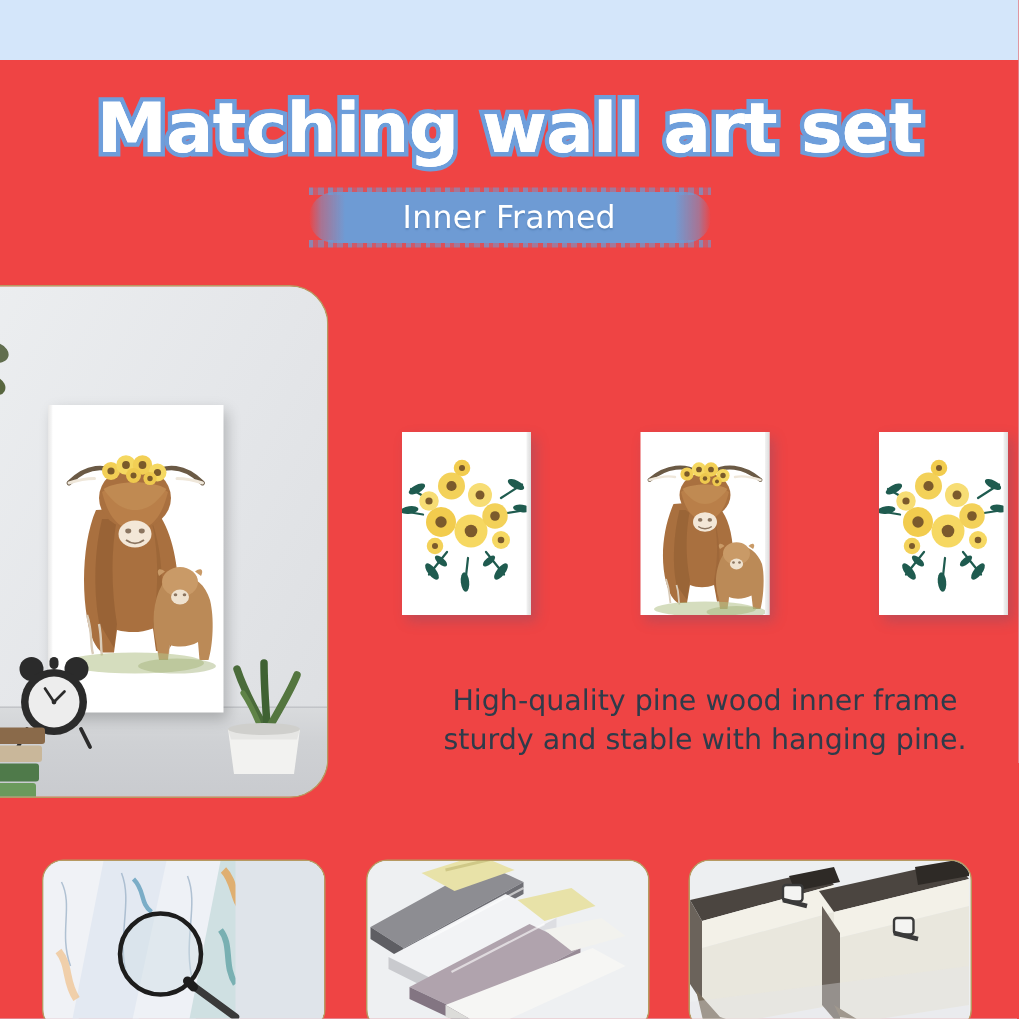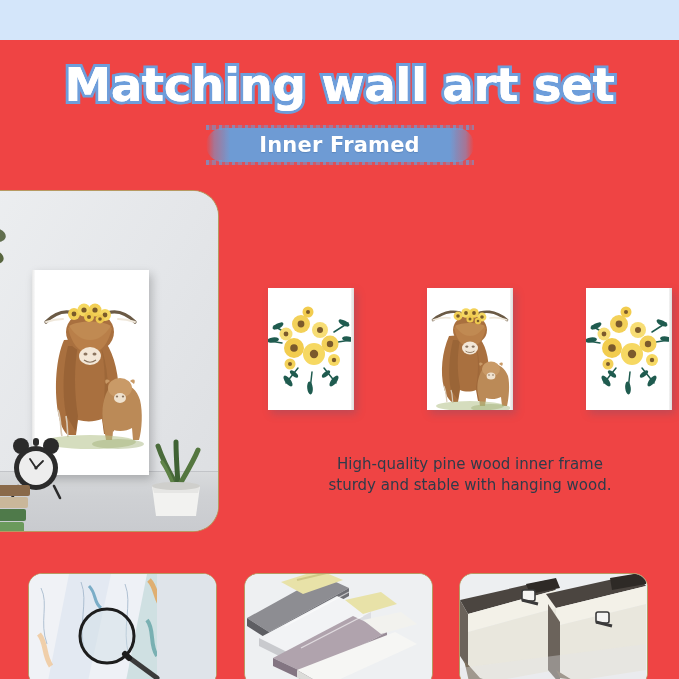--- a/index.html
+++ b/index.html
@@ -50,21 +50,21 @@
   .banner-brush:before,.banner-brush:after{
     content:"";position:absolute;left:0;right:0;height:5px;
     background:repeating-linear-gradient(90deg,
       rgba(110,155,212,.75) 0 3px, rgba(110,155,212,.25) 3px 6px,
       rgba(110,155,212,.6) 6px 10px, rgba(110,155,212,.15) 10px 13px);
   }
   .banner-brush:before{top:-3px;}
   .banner-brush:after{bottom:-3px;}
   .banner-text{
     position:absolute;inset:0;display:flex;align-items:center;justify-content:center;
-    color:#ffffff;font-size:21px;font-weight:bold;letter-spacing:.2px;
+    color:#ffffff;font-size:21px;font-weight:normal;letter-spacing:.2px;
     font-family:"DejaVu Sans", sans-serif;
     text-shadow:0 1px 1px rgba(60,100,150,.35);
   }
 
   
   .lifestyle{
     position:absolute;left:-14px;top:150px;width:232px;height:340px;
     border:1.5px solid #b79a62;
     border-left:none;
     border-top-right-radius:26px;
@@ -110,21 +110,21 @@
   .panels{position:absolute;left:268px;top:248px;width:404px;height:148px;
     display:flex;justify-content:space-between;}
   .panel{width:86px;height:122px;background:#ffffff;position:relative;
     box-shadow:3px 4px 8px rgba(60,90,130,.26);overflow:hidden;}
   .panel .pedge{position:absolute;right:0;top:0;bottom:0;width:3px;
     background:linear-gradient(90deg,#f3f3f3,#dcdcdc);}
   .panel svg{width:100%;height:100%;display:block;}
 
   .desc{
     position:absolute;left:270px;top:414px;width:400px;text-align:center;
-    color:#2f3b4a;font-size:15px;line-height:1.38;font-weight:400;
+    color:#2f3b4a;font-size:19px;line-height:1.38;font-weight:400;
     font-family:"DejaVu Sans", sans-serif;
   }
 
   
   .thumbs{position:absolute;left:28px;top:533px;width:620px;height:112px;
     display:flex;justify-content:space-between;}
   .thumb{width:187px;height:112px;border:1.5px solid #b79a62;border-radius:14px;
     overflow:hidden;position:relative;background:#eef1f4;}
   .thumb svg{width:100%;height:100%;display:block;}
 </style>
@@ -420,21 +420,21 @@
               <circle r="2" fill="#7b5a2c"></circle>
             </g>
         </g>
       </svg>
       <div class="pedge"></div>
     </div>
   </div>
 
   <div class="desc">
     <div>High-quality pine wood inner frame</div>
-    <div>sturdy and stable with hanging wood.</div>
+    <div>sturdy and stable with hanging pine.</div>
   </div>
 
   <div class="thumbs">
 
     <div class="thumb">
       <svg viewBox="0 0 187 112">
         <rect width="187" height="112" fill="#e7eaee"></rect>
         <g>
           <path d="M-5 0 L45 0 L22 112 L-20 112 Z" fill="#f0f2f6"></path>
           <path d="M40 0 L86 0 L62 112 L18 112 Z" fill="#e3e9f2"></path>

